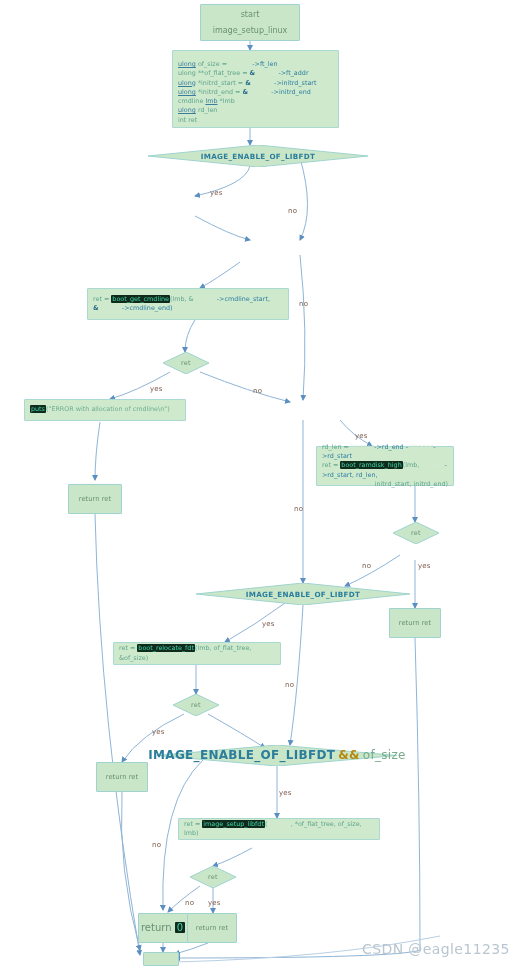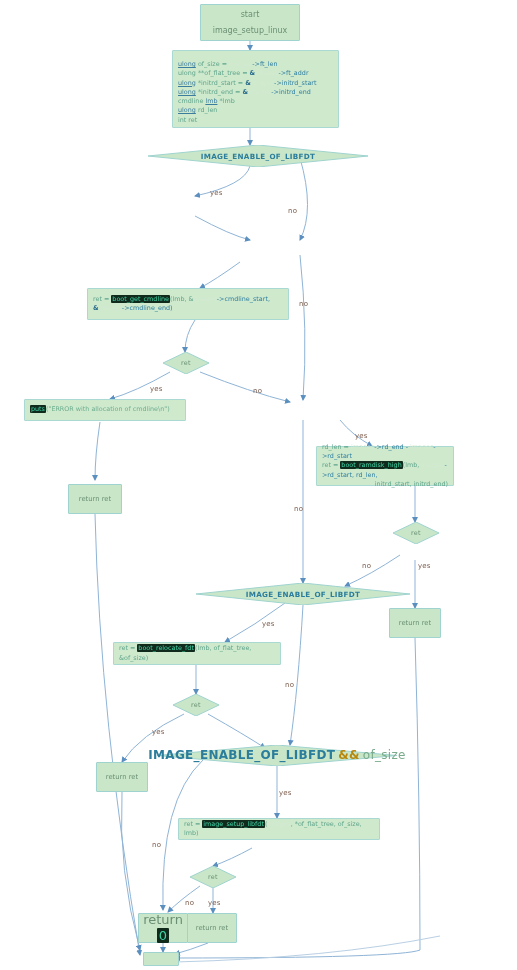--- a/index.html
+++ b/index.html
@@ -257,21 +257,21 @@
     <div><span>ret = </span><span class="fn">image_setup_libfdt</span><span>(</span><span class="faint">images</span><span>, *of_flat_tree, of_size, lmb)</span></div>
   </div>
 
   <div class="node diamond" style="left:190px;top:866px;width:46px;height:22px;font-size:6.4px;">
     <svg class="dshape" viewBox="0 0 46 22" preserveAspectRatio="none">
       <polygon points="23,0 46,11 23,22 0,11" fill="#c9e7c8" stroke="#9fd3cf" stroke-width="1"></polygon>
     </svg>
     <span class="dlabel" style="color:#6b8f75;font-weight:normal;">ret</span>
   </div>
 
-  <div class="node rect" style="left:138px;top:913px;width:50px;height:30px;font-size:13px;">
+  <div class="node rect" style="left:138px;top:913px;width:50px;height:30px;font-size:10px;">
     <span><span>return </span><span class="num">0</span></span>
   </div>
 
   <div class="node rect" style="left:187px;top:913px;width:50px;height:30px;font-size:6.8px;">
       <span>return ret</span>
     </div>
 
   <div class="node rect" style="left:143px;top:952px;width:36px;height:14px;font-size:6px;">
       <span></span>
     </div>
@@ -286,14 +286,15 @@
   <div class="edge-label" style="left:362px;top:562px;">no</div>
   <div class="edge-label" style="left:418px;top:562px;">yes</div>
   <div class="edge-label" style="left:262px;top:620px;">yes</div>
   <div class="edge-label" style="left:285px;top:681px;">no</div>
   <div class="edge-label" style="left:152px;top:728px;">yes</div>
   <div class="edge-label" style="left:152px;top:841px;">no</div>
   <div class="edge-label" style="left:279px;top:789px;">yes</div>
   <div class="edge-label" style="left:185px;top:899px;">no</div>
   <div class="edge-label" style="left:208px;top:899px;">yes</div>
 
+  <div class="watermark" style="left:362px;top:941px;">CSDN @eagle11235</div>
 
 </div>
 
 </body></html>

